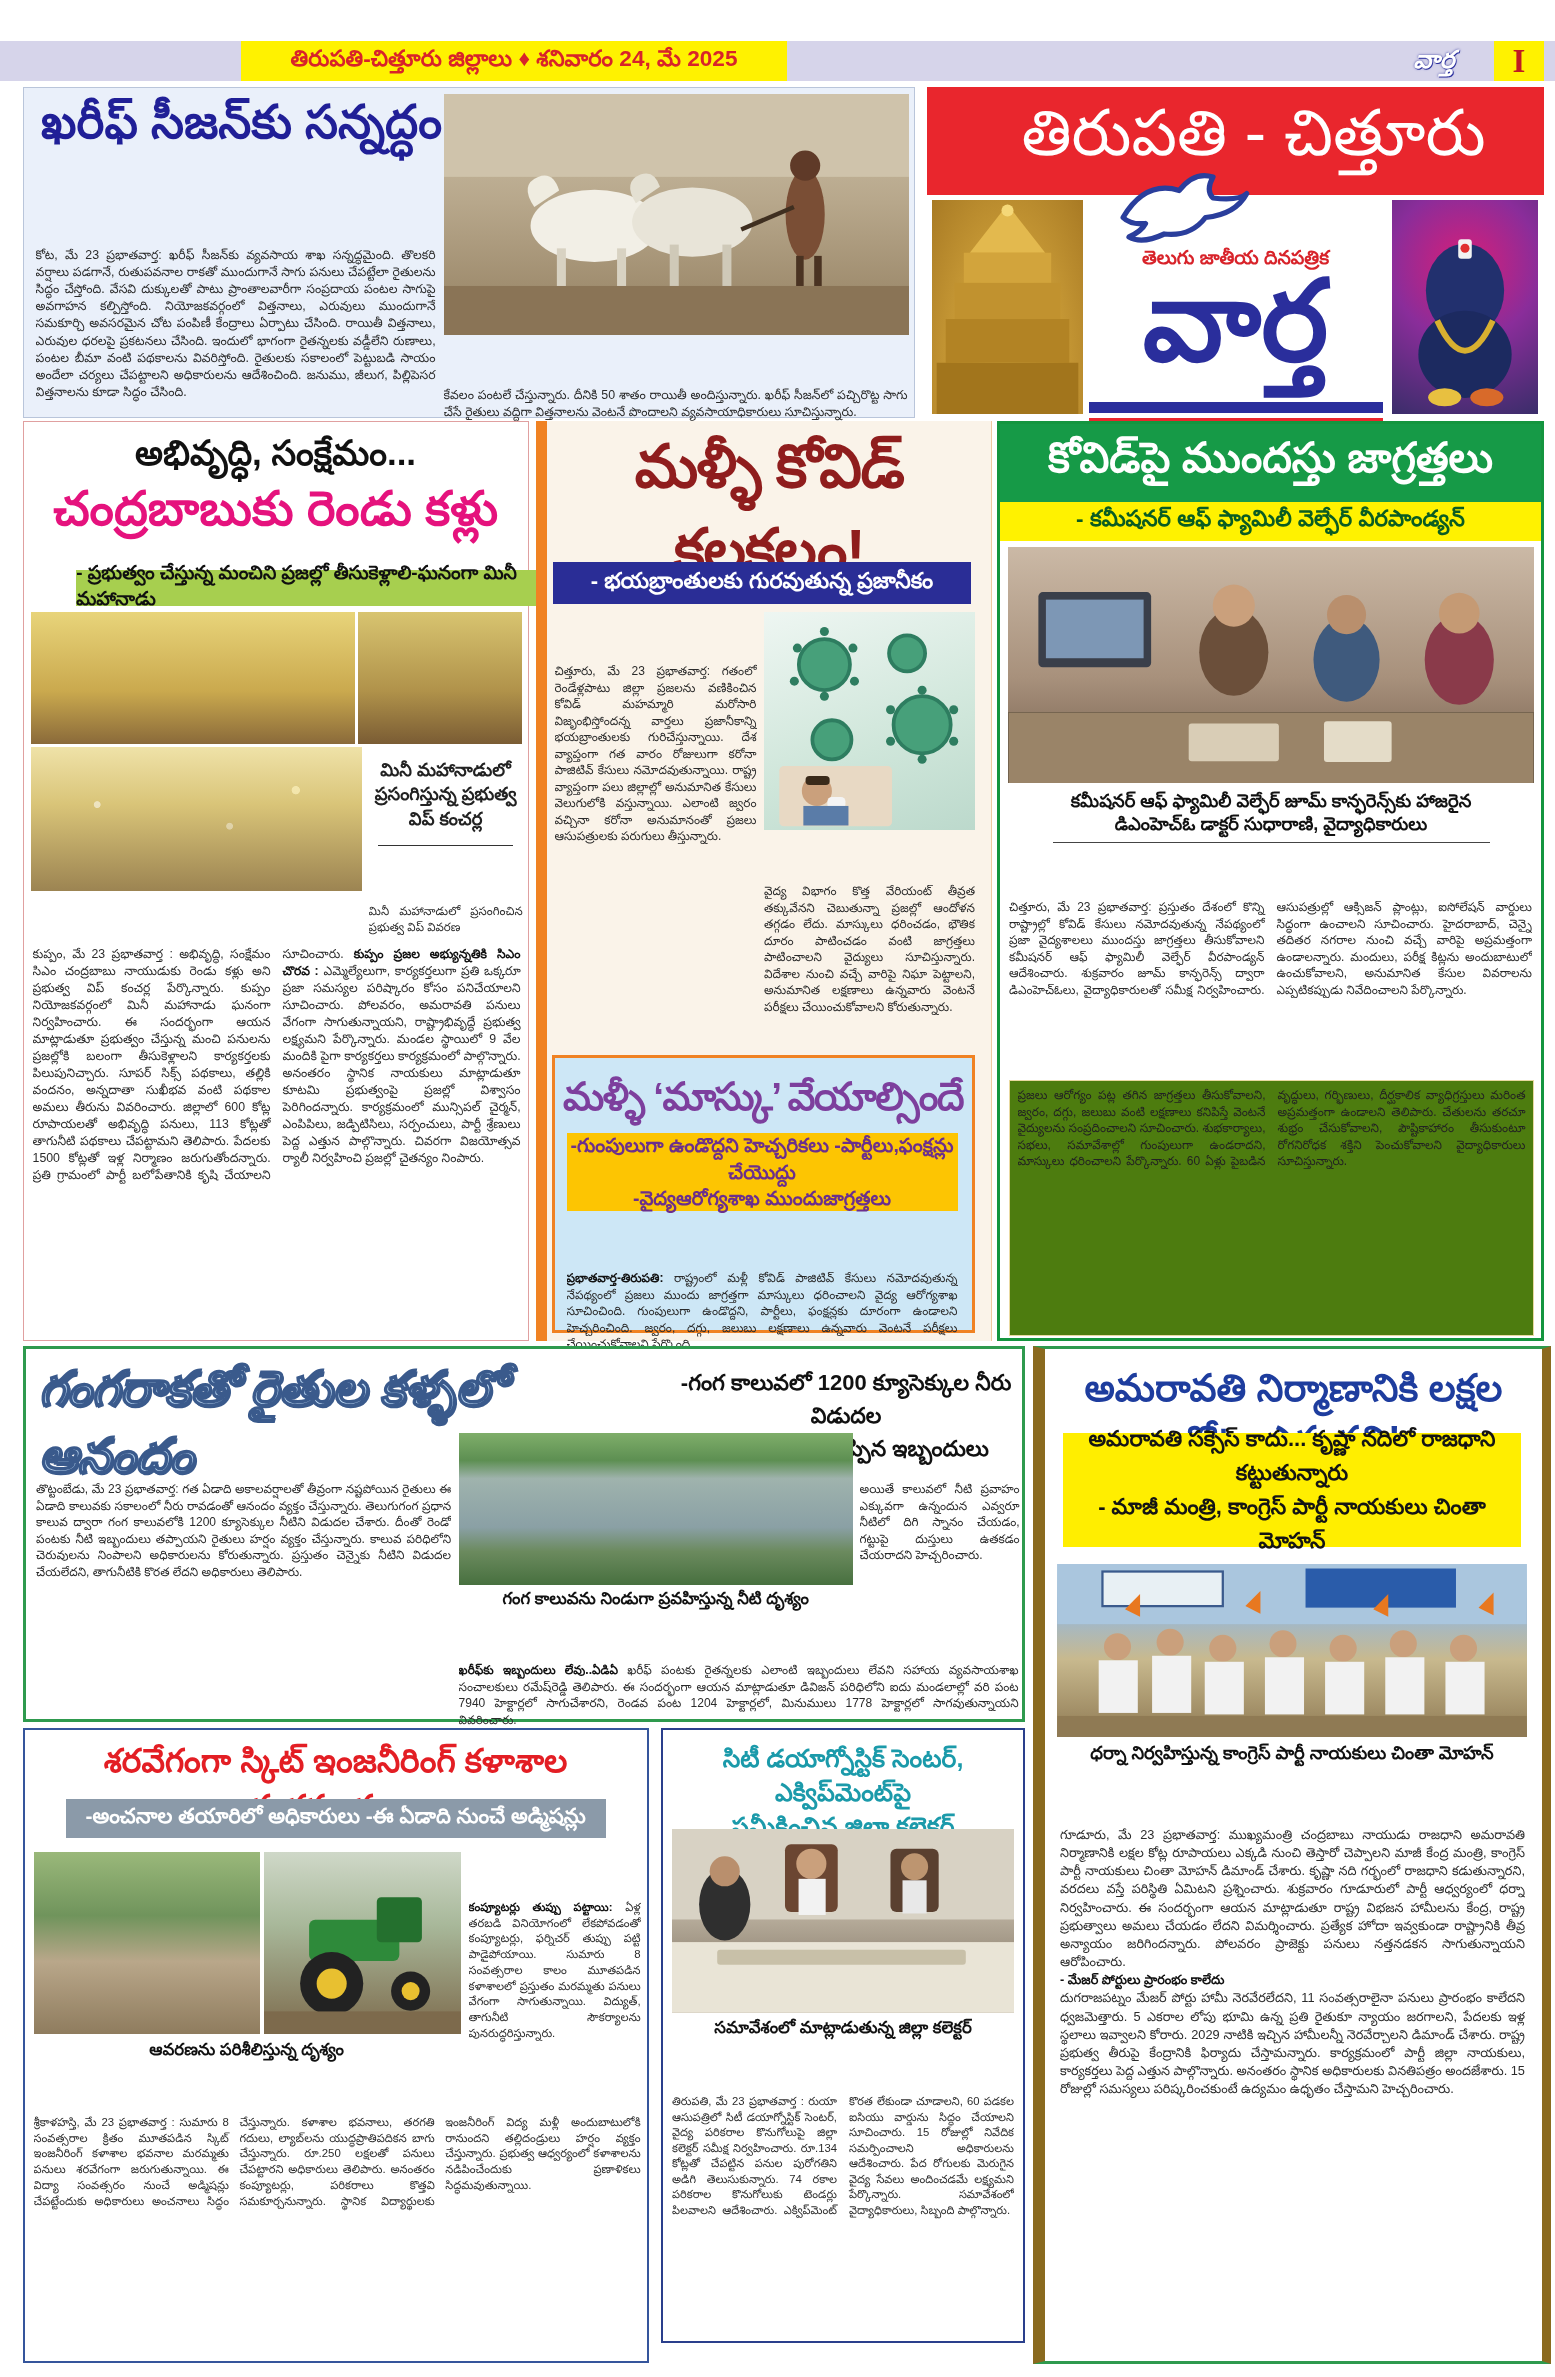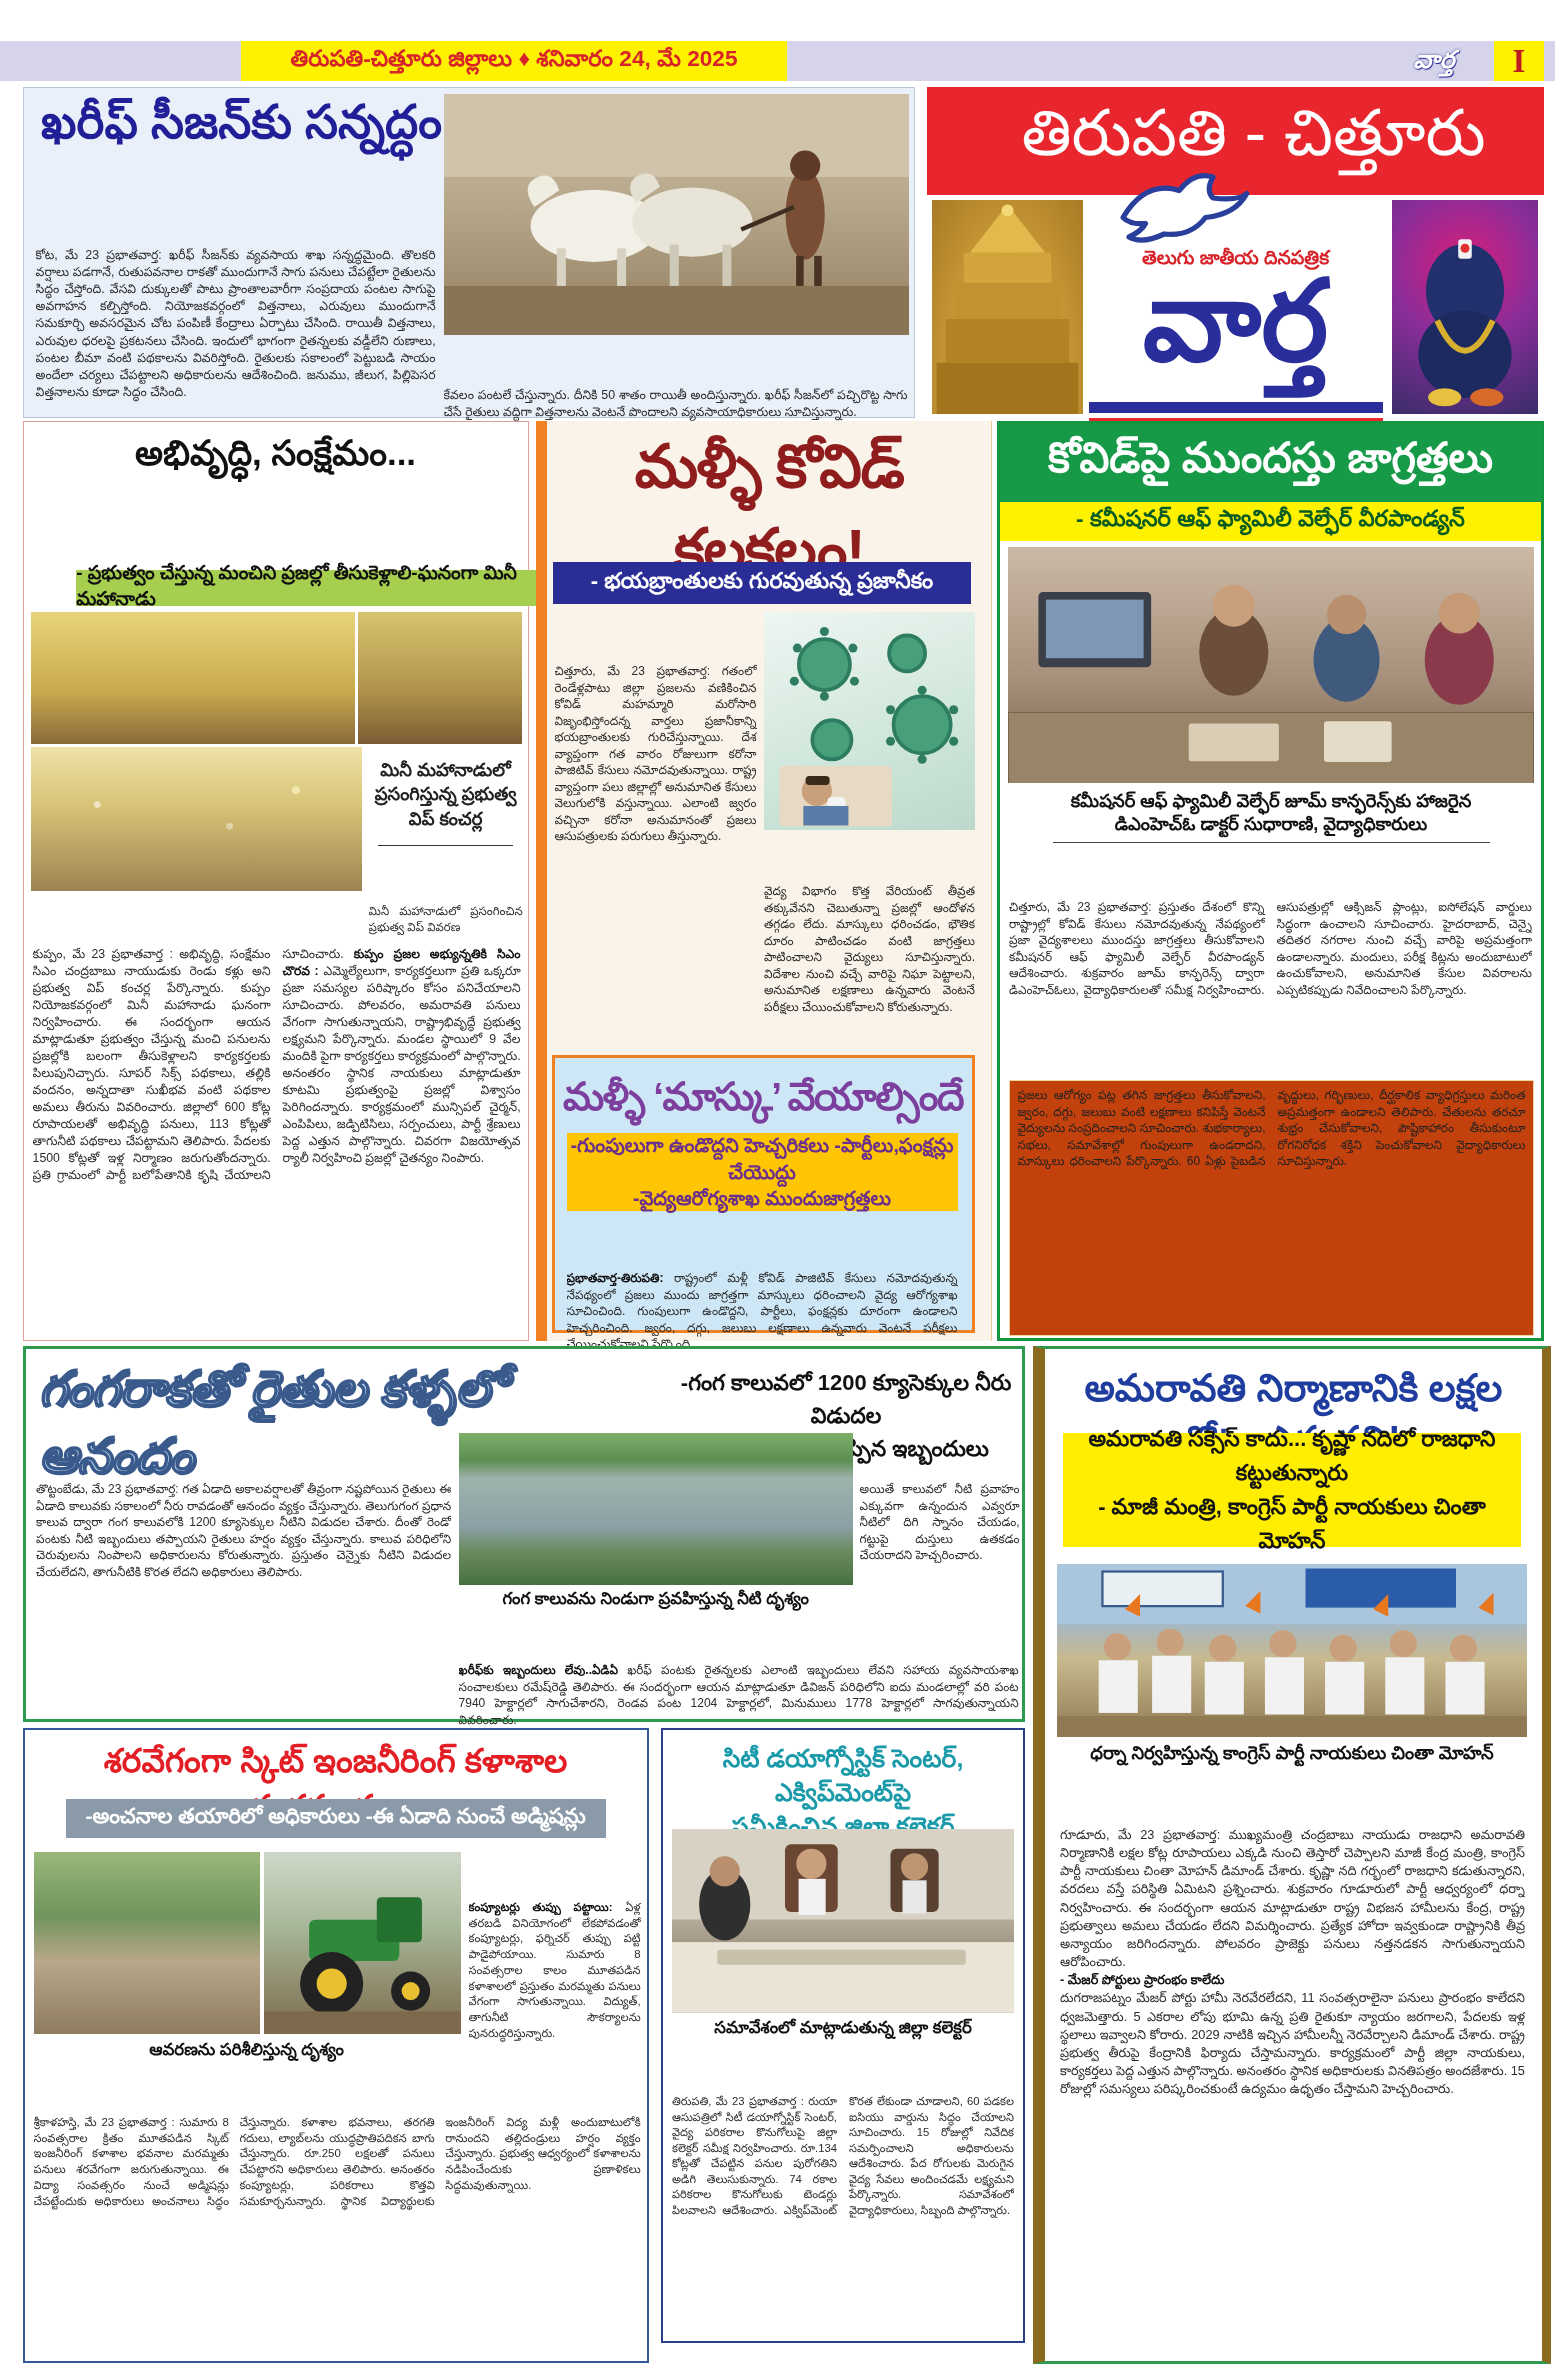--- a/index.html
+++ b/index.html
@@ -55,21 +55,21 @@
   #maskbox .ybar{position:absolute;left:12px;top:75px;width:391px;height:78px;background:#fdc502;color:#6b2f8d;font-weight:bold;font-size:19.6px;display:flex;flex-direction:column;align-items:center;justify-content:center;line-height:1.35;text-align:center;}
   #maskbox .bod{position:absolute;left:12px;top:164px;width:391px;height:98px;font-size:12px;}
   
   #precautions{left:997px;top:421px;width:547px;height:920px;border:3px solid #14953f;}
   #precautions .ghead{position:absolute;left:0;top:0;width:100%;height:78px;background:#169a47;color:#fff;font-weight:bold;font-size:42px;display:flex;align-items:center;justify-content:center;}
   #precautions .ybar{position:absolute;left:0;top:78px;width:100%;height:39px;background:#fff200;color:#0a5c22;font-weight:bold;font-size:22.6px;display:flex;align-items:center;justify-content:center;}
   #prec-photo{left:7.5px;top:123px;width:526px;height:236px;background:linear-gradient(180deg,#cbb9a6 0%,#a8917c 55%,#6f5a48 100%);}
   #precautions .cap{position:absolute;left:30px;top:366px;width:482px;font-size:18px;}
   #precautions .dline{position:absolute;left:53px;top:418px;width:437px;border-top:1.5px solid #444;}
   #precautions .bod{position:absolute;left:9px;top:427px;width:523px;height:223px;font-size:12px;}
-  #precautions .cream{position:absolute;left:9px;top:656px;width:523px;height:254px;background:#c2410c;border:0.8px solid #e8d9a0;}
+  #precautions .cream{position:absolute;left:9px;top:656px;width:523px;height:254px;background:#4d7c0f;border:0.8px solid #e8d9a0;}
   #precautions .cream .bod2{position:absolute;left:7.5px;top:6px;width:508px;height:241px;font-size:12px;text-align:justify;column-count:2;column-gap:12px;line-height:1.38;overflow:hidden;}
   
   #ganga{left:22.6px;top:1346px;width:1002px;height:376px;border:3px solid #2e9a4e;}
   #ganga .hl{position:absolute;left:13.5px;top:12px;width:632px;font-size:48px;font-weight:bold;font-style:italic;color:#bcd8f2;-webkit-text-stroke:1.9px #3a5a8c;text-shadow:1.5px 1.5px 0 #3a5a8c;}
   #ganga .subs{position:absolute;left:649px;top:16.6px;width:343px;font-size:22px;font-weight:bold;color:#111;text-align:center;line-height:1.5;}
   #ganga .c1{position:absolute;left:10.5px;top:84px;width:415px;height:280px;font-size:12px;}
   #ganga-photo{left:433px;top:84px;width:394px;height:152px;background:linear-gradient(180deg,#7fae6a 0%,#5d8f52 18%,#9fb3ad 30%,#8aa0a5 62%,#6b8a5e 78%,#47703f 100%);}
   #ganga .pcap{position:absolute;left:433px;top:239px;width:394px;font-size:16.6px;}
   #ganga .cr{position:absolute;left:834px;top:84px;width:160px;height:151px;font-size:12px;}
   #ganga .wide{position:absolute;left:433px;top:265px;width:560px;height:101px;font-size:12px;}
@@ -177,20 +177,21 @@
         <circle cx="97" cy="64" r="6" fill="#e03030"></circle>
         <path d="M60 160 q37 80 74 0" stroke="#d8b030" stroke-width="8" fill="none"></path>
         <ellipse cx="70" cy="262" rx="22" ry="12" fill="#e8c040"></ellipse>
         <ellipse cx="126" cy="262" rx="22" ry="12" fill="#d86a2a"></ellipse>
       </svg>
     </div>
   </div>
 
   <div class="panel" id="mahanadu">
     <div class="h1">అభివృద్ధి, సంక్షేమం...</div>
+    <div class="h2">చంద్రబాబుకు రెండు కళ్లు</div>
     <div class="gbar">- ప్రభుత్వం చేస్తున్న మంచిని ప్రజల్లో తీసుకెళ్లాలి-ఘనంగా మినీ మహానాడు</div>
     <div class="photo" id="mh-photo1"></div>
     <div class="photo" id="mh-photo2"></div>
     <div class="photo" id="mh-photo3"></div>
     <div class="capr">మినీ మహానాడులో ప్రసంగిస్తున్న ప్రభుత్వ విప్ కంచర్ల</div>
     <div class="capline"></div>
     <div class="mini body-txt">మినీ మహానాడులో ప్రసంగించిన ప్రభుత్వ విప్ వివరణ</div>
     <div class="bod body-txt cols2">
       <span>కుప్పం, మే 23 ప్రభాతవార్త : అభివృద్ధి, సంక్షేమం సిఎం చంద్రబాబు నాయుడుకు రెండు కళ్లు అని ప్రభుత్వ విప్ కంచర్ల పేర్కొన్నారు. కుప్పం నియోజకవర్గంలో మినీ మహానాడు ఘనంగా నిర్వహించారు. ఈ సందర్భంగా ఆయన మాట్లాడుతూ ప్రభుత్వం చేస్తున్న మంచి పనులను ప్రజల్లోకి బలంగా తీసుకెళ్లాలని కార్యకర్తలకు పిలుపునిచ్చారు. సూపర్ సిక్స్ పథకాలు, తల్లికి వందనం, అన్నదాతా సుఖీభవ వంటి పథకాల అమలు తీరును వివరించారు. జిల్లాలో 600 కోట్ల రూపాయలతో అభివృద్ధి పనులు, 113 కోట్లతో తాగునీటి పథకాలు చేపట్టామని తెలిపారు. పేదలకు 1500 కోట్లతో ఇళ్ల నిర్మాణం జరుగుతోందన్నారు. ప్రతి గ్రామంలో పార్టీ బలోపేతానికి కృషి చేయాలని సూచించారు.</span>
       <span class="inbold">కుప్పం ప్రజల అభ్యున్నతికి సిఎం చొరవ :</span>

